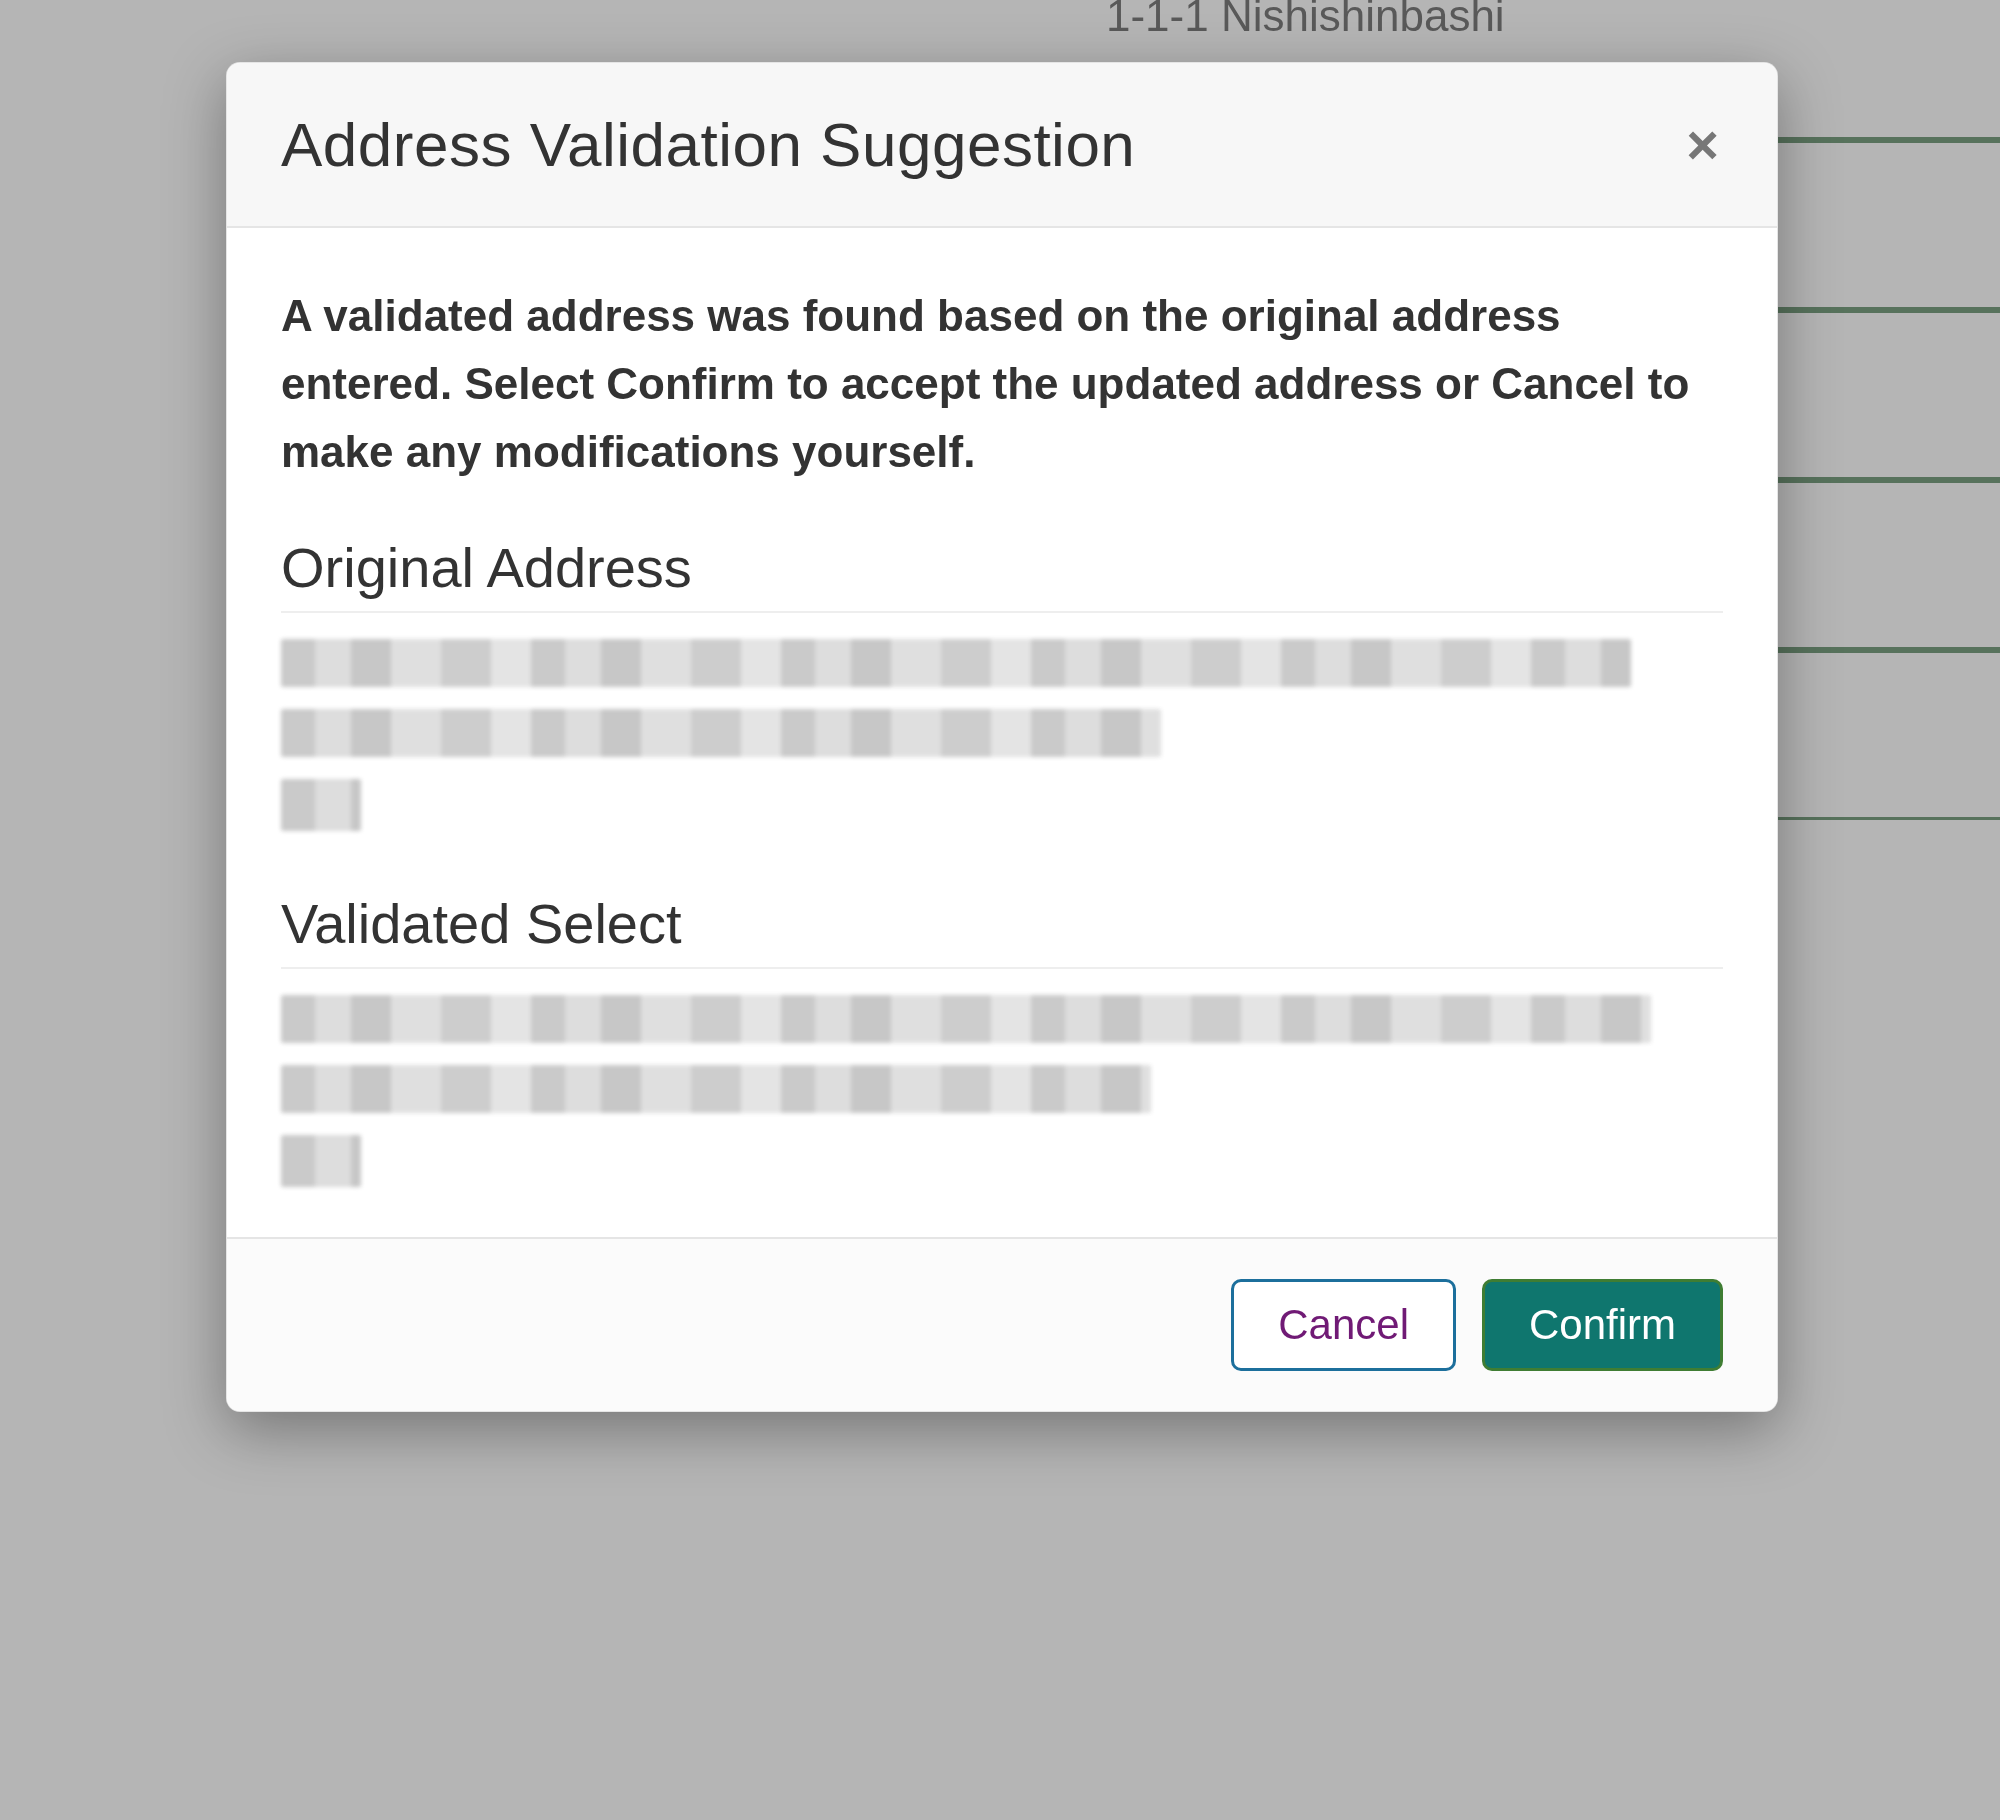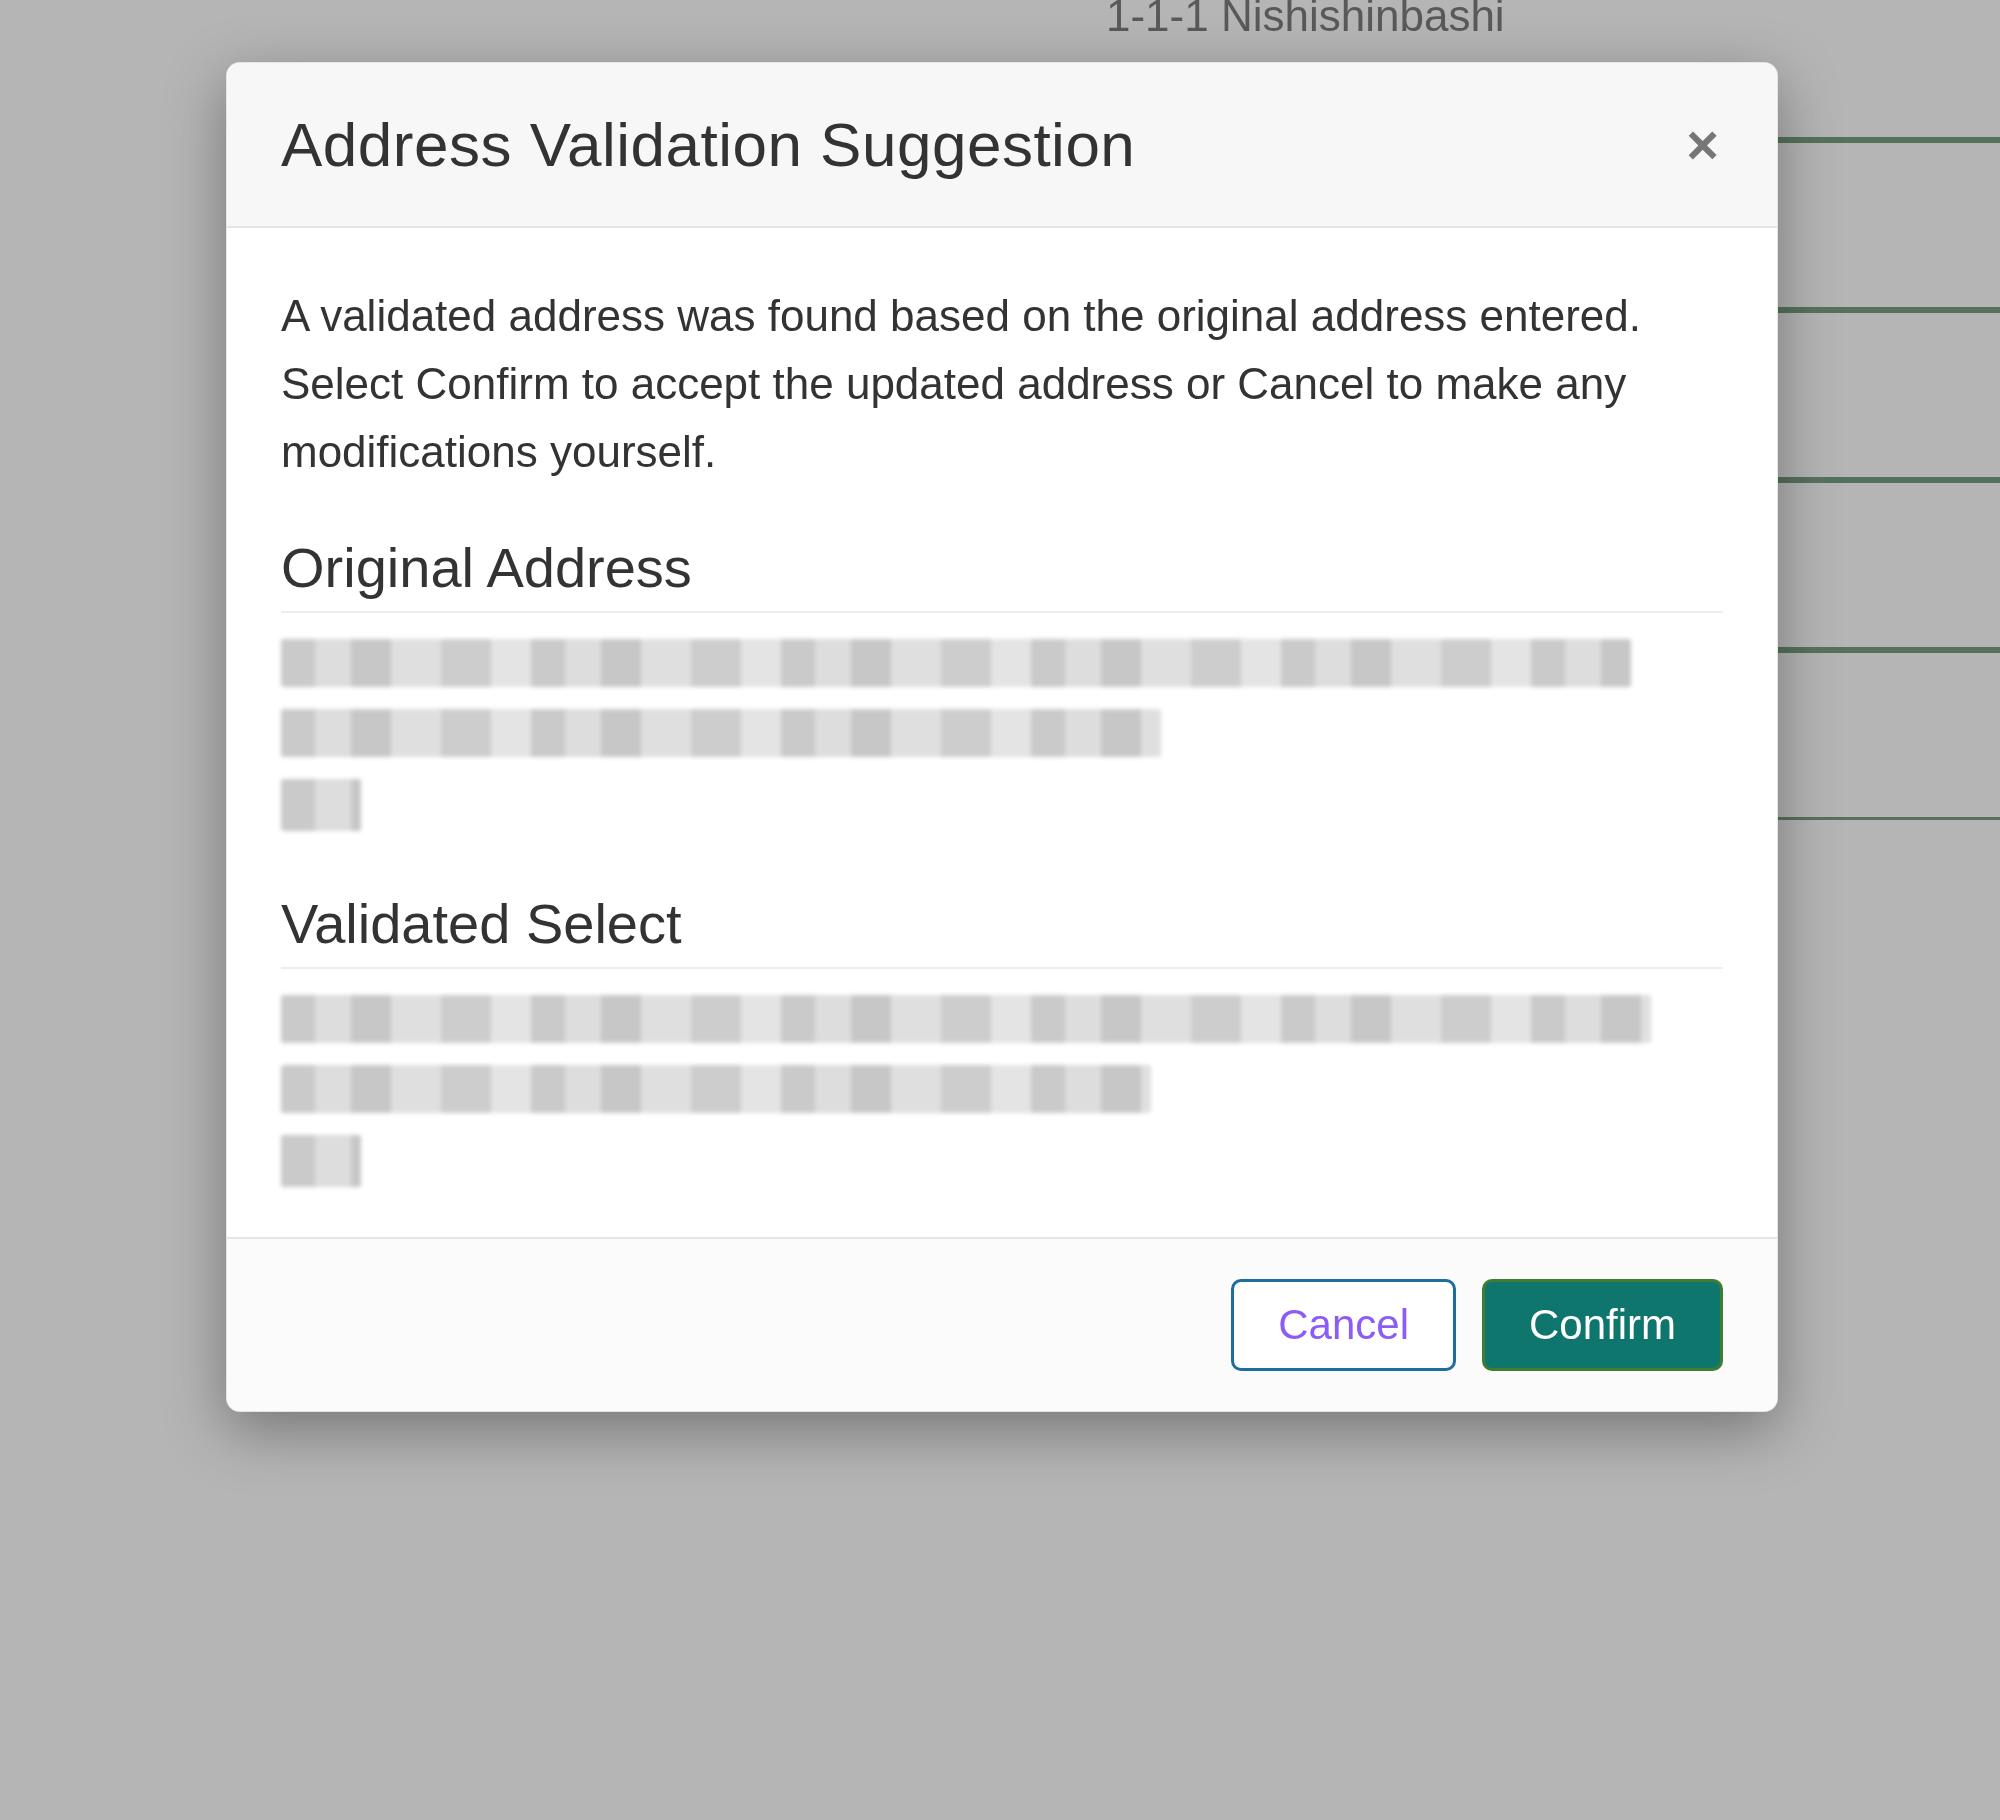--- a/index.html
+++ b/index.html
@@ -80,20 +80,21 @@
     }
 
     .modal-body {
       padding: 54px 54px 40px 54px;
     }
     .modal-desc {
       font-size: 44px;
       line-height: 1.55;
       color: #333;
       margin-bottom: 48px;
+      font-weight: bold;
     }
     .section-heading {
       font-size: 56px;
       color: #333;
       font-weight: 400;
       padding-bottom: 11px;
       margin-bottom: 18px;
       border-bottom: 2px solid #eee;
     }
     .address-block {
@@ -127,21 +128,21 @@
     }
     .btn {
       font-size: 42px;
       padding: 22px 44px;
       border-radius: 10px;
       cursor: pointer;
       line-height: 1;
     }
     .btn-cancel {
       background: #fff;
-      color: #8b5cf6;
+      color: #701a75;
       border: 3px solid #1c6f9c;
     }
     .btn-confirm {
       background: #0f766e;
       color: #fff;
       border: 3px solid #3f7d33;
     }
   </style>
 </head>
 <body>

